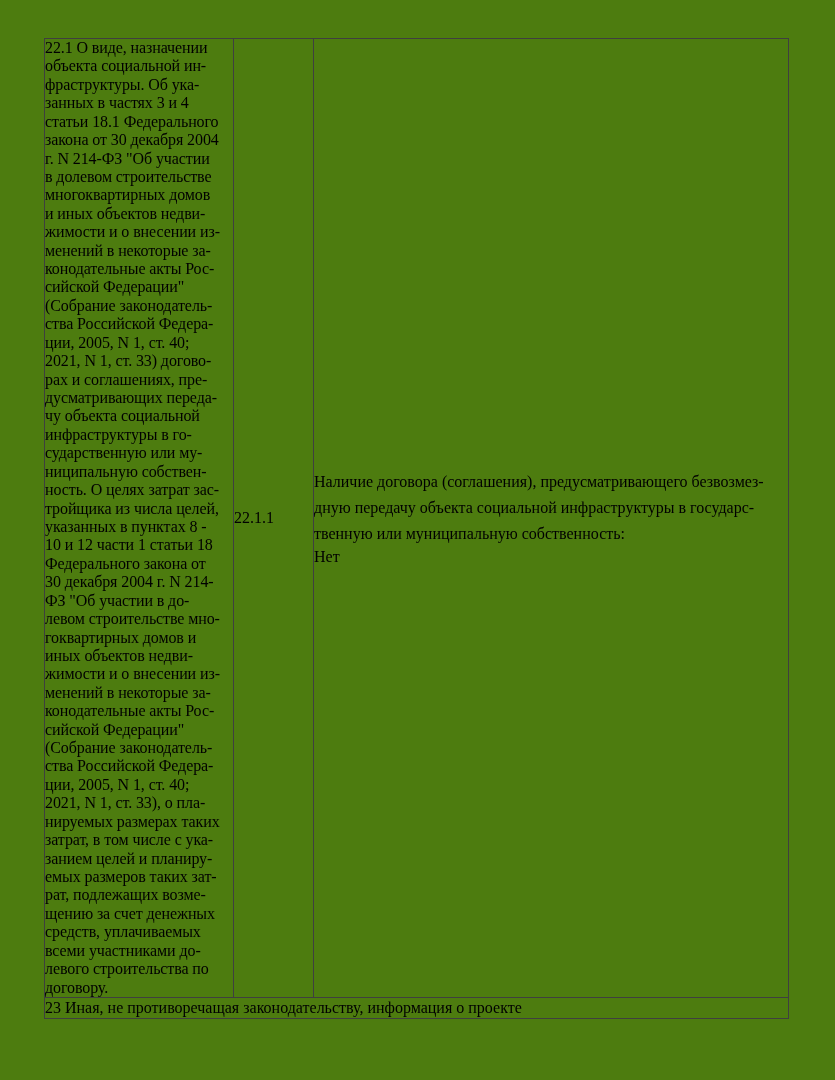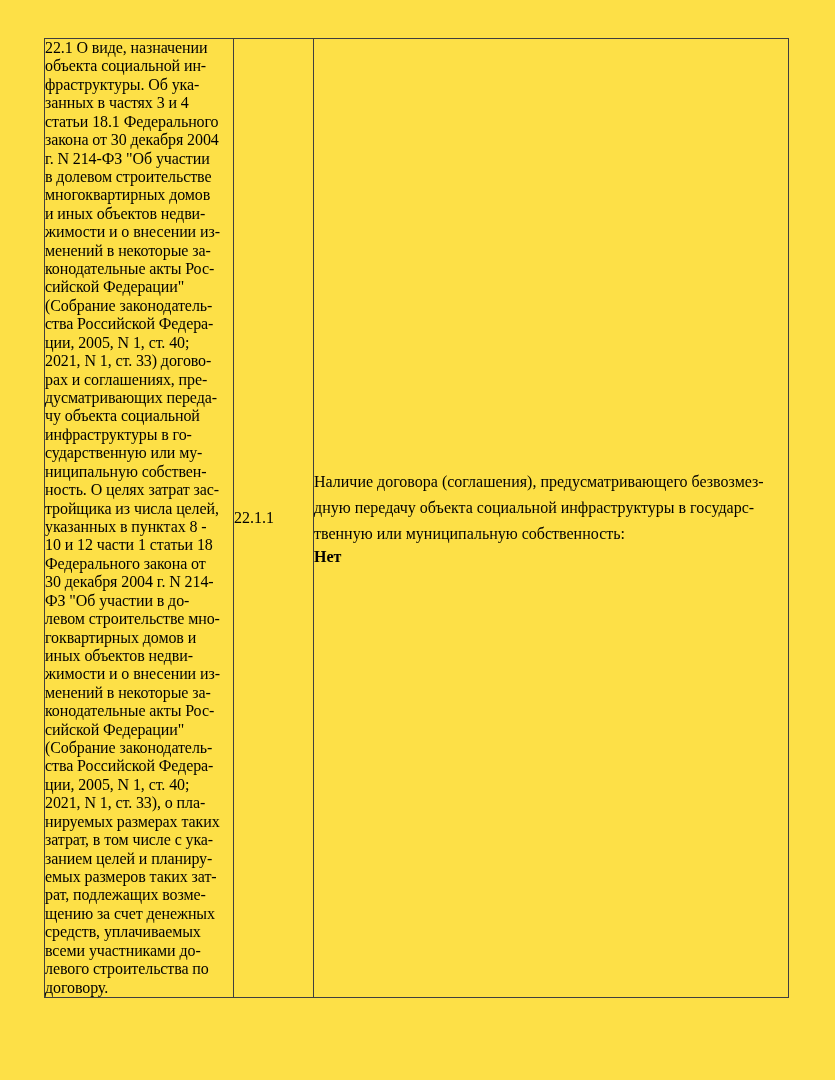--- a/index.html
+++ b/index.html
@@ -9,21 +9,21 @@
     width: 835px;
     height: 1080px;
     font-family: "Liberation Serif", serif;
     color: #000000;
     overflow: hidden;
   }
   .page {
     position: relative;
     width: 835px;
     height: 1080px;
-    background: #fde047;
+    background: #4d7c0f;
   }
   table.decl {
     position: absolute;
     left: 44px;
     top: 38px;
     width: 744px;
     border-collapse: collapse;
     table-layout: fixed;
   }
   table.decl td {
@@ -50,21 +50,21 @@
   td.content-cell {
     width: 475px;
     vertical-align: middle;
     padding-left: 3px;
   }
   .content-text {
     white-space: pre;
     line-height: 26px;
   }
   .content-value {
-    font-weight: bold;
+    font-weight: normal;
     line-height: 20px;
   }
   td.footer-cell {
     height: 20px;
     vertical-align: top;
     padding: 0 0 1px 2px;
     line-height: 20px;
     white-space: nowrap;
   }
 </style>
@@ -133,15 +133,18 @@
 левого строительства по
 договору.</td>
         <td class="num-cell">22.1.1</td>
         <td class="content-cell">
           <div class="content-text">Наличие договора (соглашения), предусматривающего безвозмез-
 дную передачу объекта социальной инфраструктуры в государс-
 твенную или муниципальную собственность:</div>
           <div class="content-value">Нет</div>
         </td>
       </tr>
+      <tr>
+        <td class="footer-cell" colspan="3">23 Иная, не противоречащая законодательству, информация о проекте</td>
+      </tr>
     </tbody>
   </table>
 </div>
 
 </body></html>

